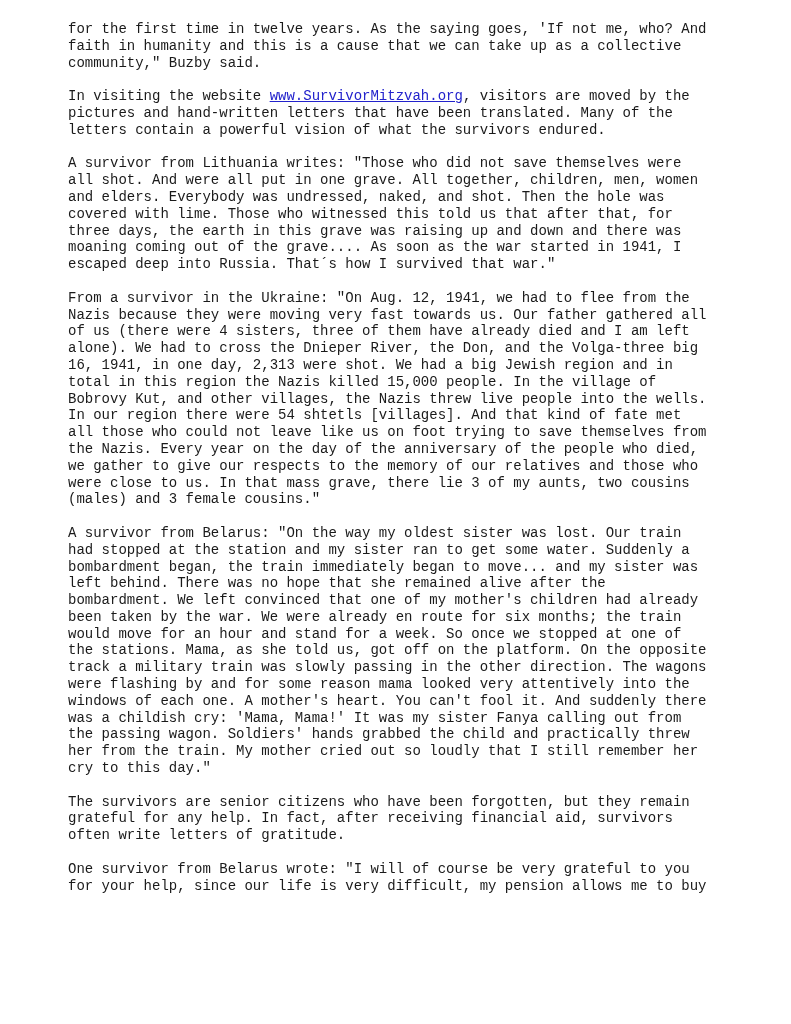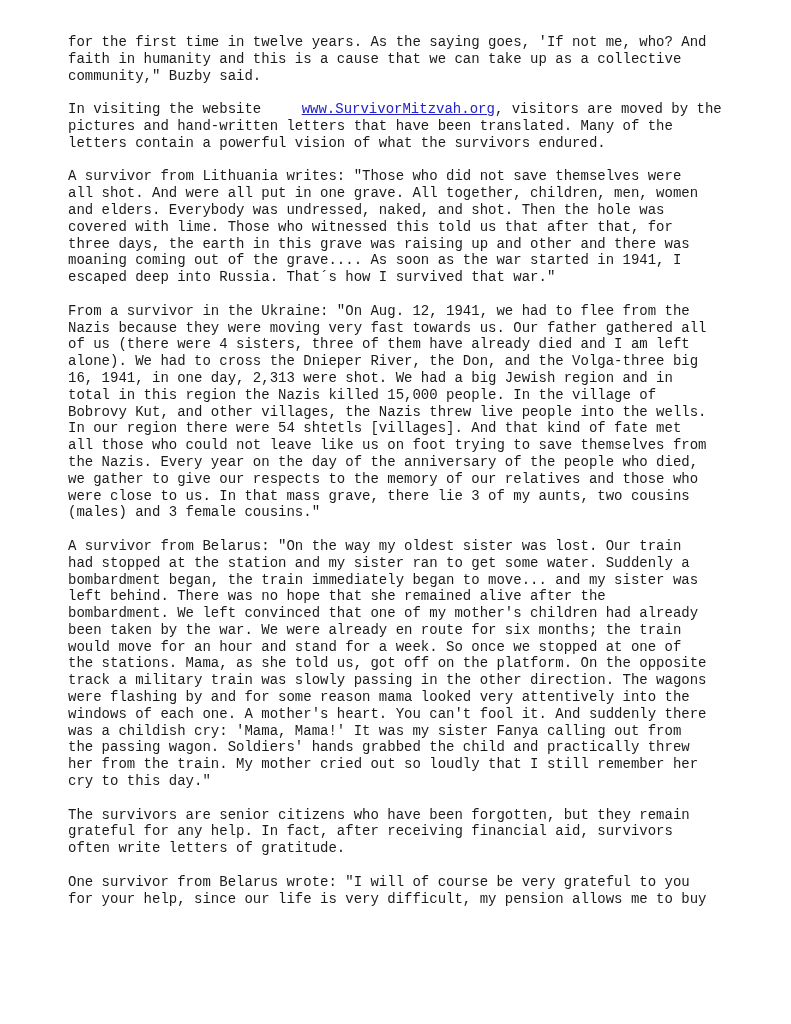--- a/index.html
+++ b/index.html
@@ -9,38 +9,37 @@
   body {
     width: 791px;
     height: 1024px;
     background: var(--bg, #ffffff);
     overflow: hidden;
   }
   .page {
     box-sizing: border-box;
     width: 791px;
     height: 1024px;
-    padding: 34px 66px 0 68px;
+    padding: 21px 66px 0 68px;
     font-family: "Liberation Mono", "DejaVu Sans Mono", monospace;
     font-size: 14px;
     line-height: 16.8px;
     color: var(--fg, #1a1a1a);
   }
   .paragraph {
     margin: 0 0 16.8px 0;
   }
   .line {
     white-space: pre;
     letter-spacing: 0;
   }
   .link {
     color: var(--link, #2222cc);
     text-decoration: underline;
     cursor: pointer;
-    margin-left: 32px;
   }
 </style>
 </head>
 <body>
 
 <div class="page">
   <div>
       <div class="paragraph">
         <div class="line">for the first time in twelve years. As the saying goes, 'If not me, who? And</div>
         <div class="line">faith in humanity and this is a cause that we can take up as a collective</div>
@@ -49,21 +48,21 @@
       <div class="paragraph">
         <div class="line">In visiting the website <a class="link" href="#">www.SurvivorMitzvah.org</a>, visitors are moved by the</div>
         <div class="line">pictures and hand-written letters that have been translated. Many of the</div>
         <div class="line">letters contain a powerful vision of what the survivors endured.</div>
       </div>
       <div class="paragraph">
         <div class="line">A survivor from Lithuania writes: "Those who did not save themselves were</div>
         <div class="line">all shot. And were all put in one grave. All together, children, men, women</div>
         <div class="line">and elders. Everybody was undressed, naked, and shot. Then the hole was</div>
         <div class="line">covered with lime. Those who witnessed this told us that after that, for</div>
-        <div class="line">three days, the earth in this grave was raising up and other and there was</div>
+        <div class="line">three days, the earth in this grave was raising up and down and there was</div>
         <div class="line">moaning coming out of the grave.... As soon as the war started in 1941, I</div>
         <div class="line">escaped deep into Russia. That´s how I survived that war."</div>
       </div>
       <div class="paragraph">
         <div class="line">From a survivor in the Ukraine: "On Aug. 12, 1941, we had to flee from the</div>
         <div class="line">Nazis because they were moving very fast towards us. Our father gathered all</div>
         <div class="line">of us (there were 4 sisters, three of them have already died and I am left</div>
         <div class="line">alone). We had to cross the Dnieper River, the Don, and the Volga-three big</div>
         <div class="line">16, 1941, in one day, 2,313 were shot. We had a big Jewish region and in</div>
         <div class="line">total in this region the Nazis killed 15,000 people. In the village of</div>

